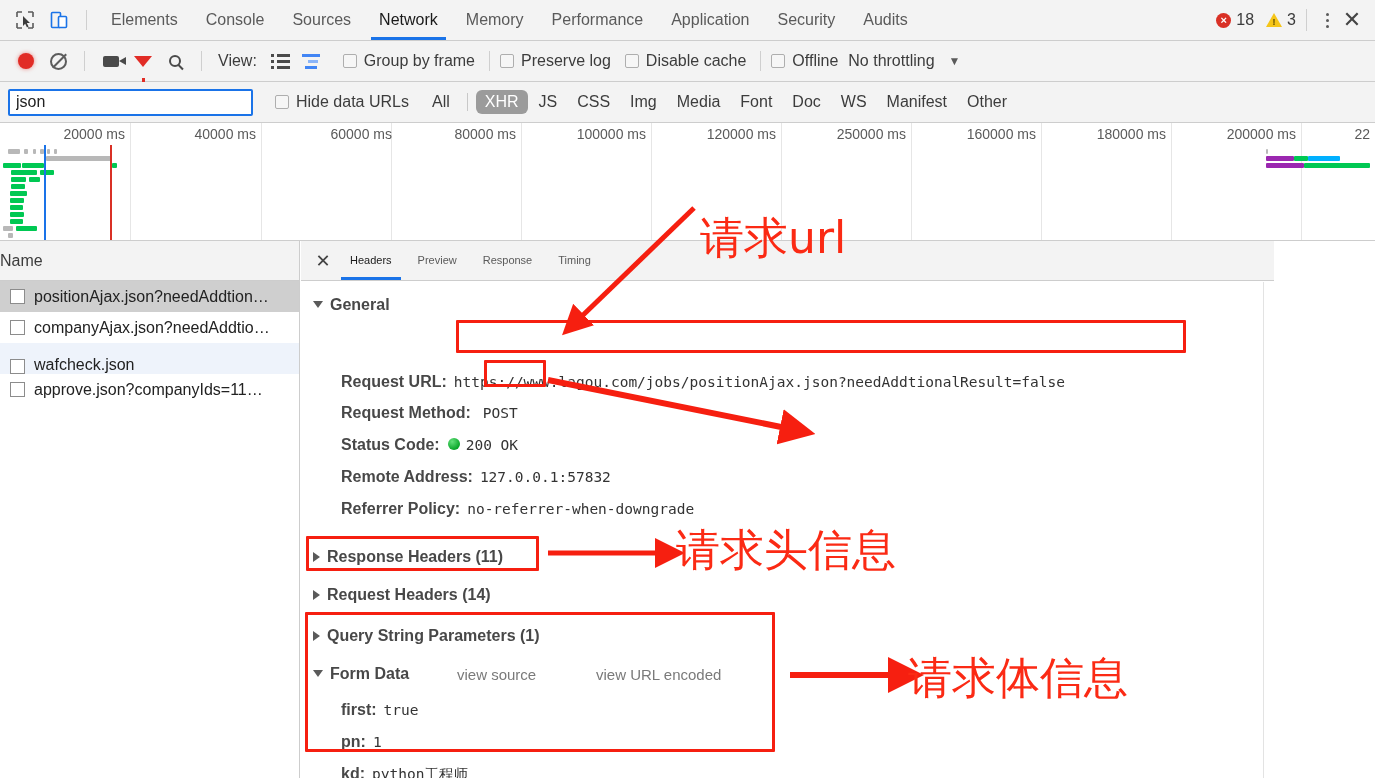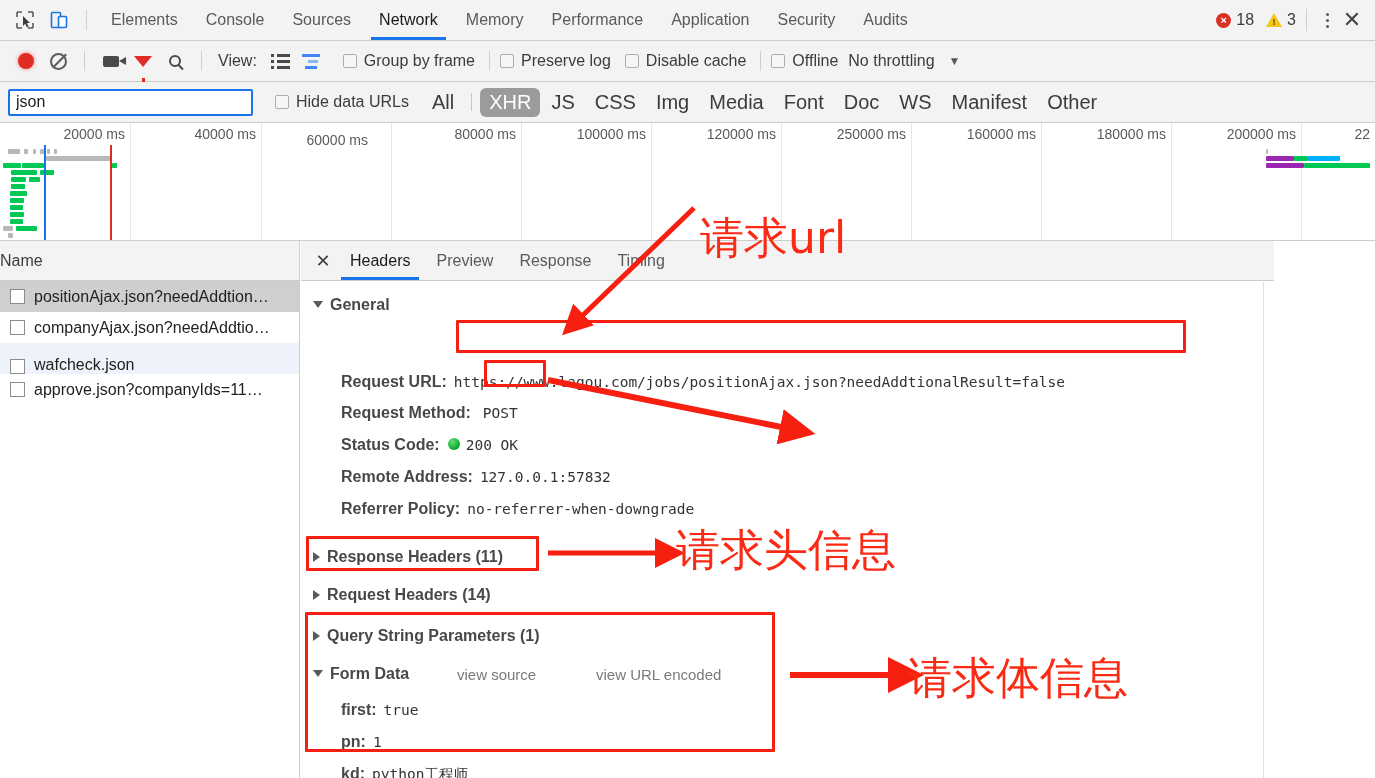--- a/index.html
+++ b/index.html
@@ -136,21 +136,21 @@
     position: absolute; left:0; top:82px; width:1375px; height:41px;
     background:#f3f3f3; border-bottom:1px solid #cdcdcd;
     display:flex; align-items:center; padding-left:8px;
   }
   .filter-input {
     width: 245px; height: 27px; border: 2px solid #1a73e8; border-radius:2px;
     background:#fff; font-size:16px; color:#222; padding: 0 6px;
     font-family:"Liberation Sans", sans-serif; outline:none;
   }
   .ftype {
-    font-size:20px; color:#3c3c3c; padding: 3px 9px; margin: 0 1px;
+    font-size:16px; color:#3c3c3c; padding: 3px 9px; margin: 0 1px;
     border-radius: 6px; cursor: pointer; white-space: nowrap;
   }
   .ftype.sel { background:#9b9b9b; color:#ffffff; }
   .fsep { width:1px;height:18px;background:#c8c8c8;margin:0 7px; }
 
   
   .overview {
     position:absolute; left:0; top:123px; width:1375px; height:118px;
     background:#fff; border-bottom:1px solid #cdcdcd; overflow:hidden;
   }
@@ -192,21 +192,21 @@
   }
   .dtabs {
     height:40px; background:#f3f3f3; border-bottom:1px solid #cdcdcd;
     display:flex; align-items:center; padding-left:8px;
   }
   .dclose {
     width:28px;height:28px;display:flex;align-items:center;justify-content:center;
     font-size:18px;color:#444;cursor:pointer;
   }
   .dtab {
-    height:39px; line-height:39px; padding:0 13px; font-size:16px;
+    height:39px; line-height:39px; padding:0 13px; font-size:11px;
     color:#5a5a5a; cursor:pointer; position:relative; white-space:nowrap;
   }
   .dtab.active { color:#1a1a1a; }
   .dtab.active::after {
     content:""; position:absolute; left:4px; right:4px; bottom:0; height:3px;
     background:#1a73e8;
   }
   .dbody { position:absolute; left:0; top:41px; right:0; bottom:0; overflow:hidden; }
 
   .sect-hdr {
@@ -383,21 +383,21 @@
     <span class="ftype">Other</span>
   </div>
 
   <div class="overview">
     <div class="ov-grid" id="ov-grid">
         <div class="ov-tick" style="left: 130px;"></div>
         <div class="ov-lbl" style="left: 130px;">20000 ms</div>
         <div class="ov-tick" style="left: 261px;"></div>
         <div class="ov-lbl" style="left: 261px;">40000 ms</div>
         <div class="ov-tick" style="left: 391px;"></div>
-        <div class="ov-lbl" style="left: 373px; margin-top: 6px;">60000 ms</div>
+        <div class="ov-lbl" style="left: 397px;">60000 ms</div>
         <div class="ov-tick" style="left: 521px;"></div>
         <div class="ov-lbl" style="left: 521px;">80000 ms</div>
         <div class="ov-tick" style="left: 651px;"></div>
         <div class="ov-lbl" style="left: 651px;">100000 ms</div>
         <div class="ov-tick" style="left: 781px;"></div>
         <div class="ov-lbl" style="left: 781px;">120000 ms</div>
         <div class="ov-tick" style="left: 911px;"></div>
         <div class="ov-lbl" style="left: 911px;">250000 ms</div>
         <div class="ov-tick" style="left: 1041px;"></div>
         <div class="ov-lbl" style="left: 1041px;">160000 ms</div>

